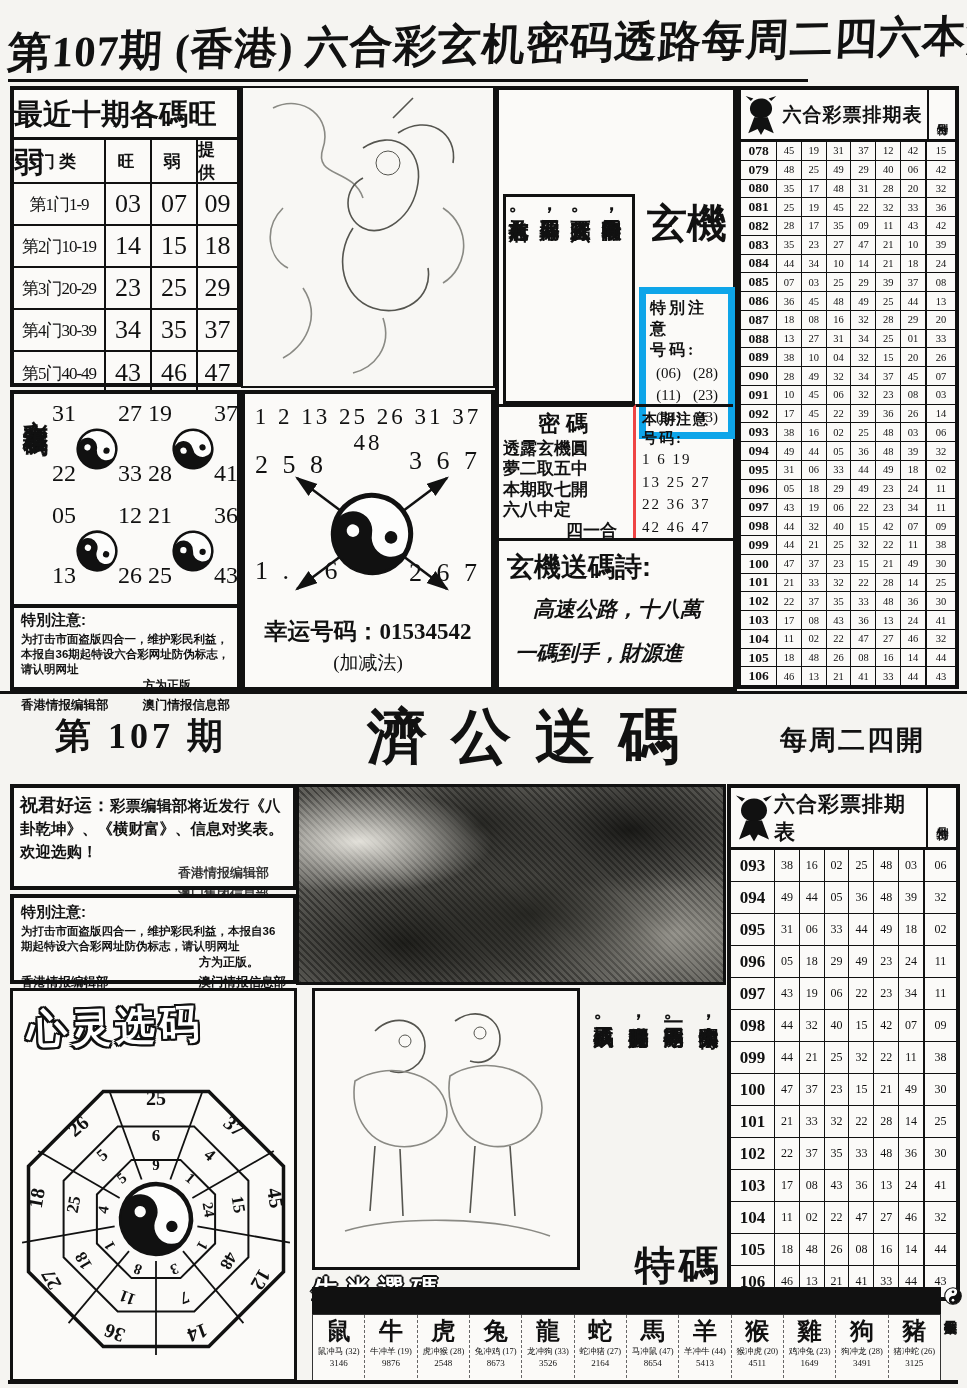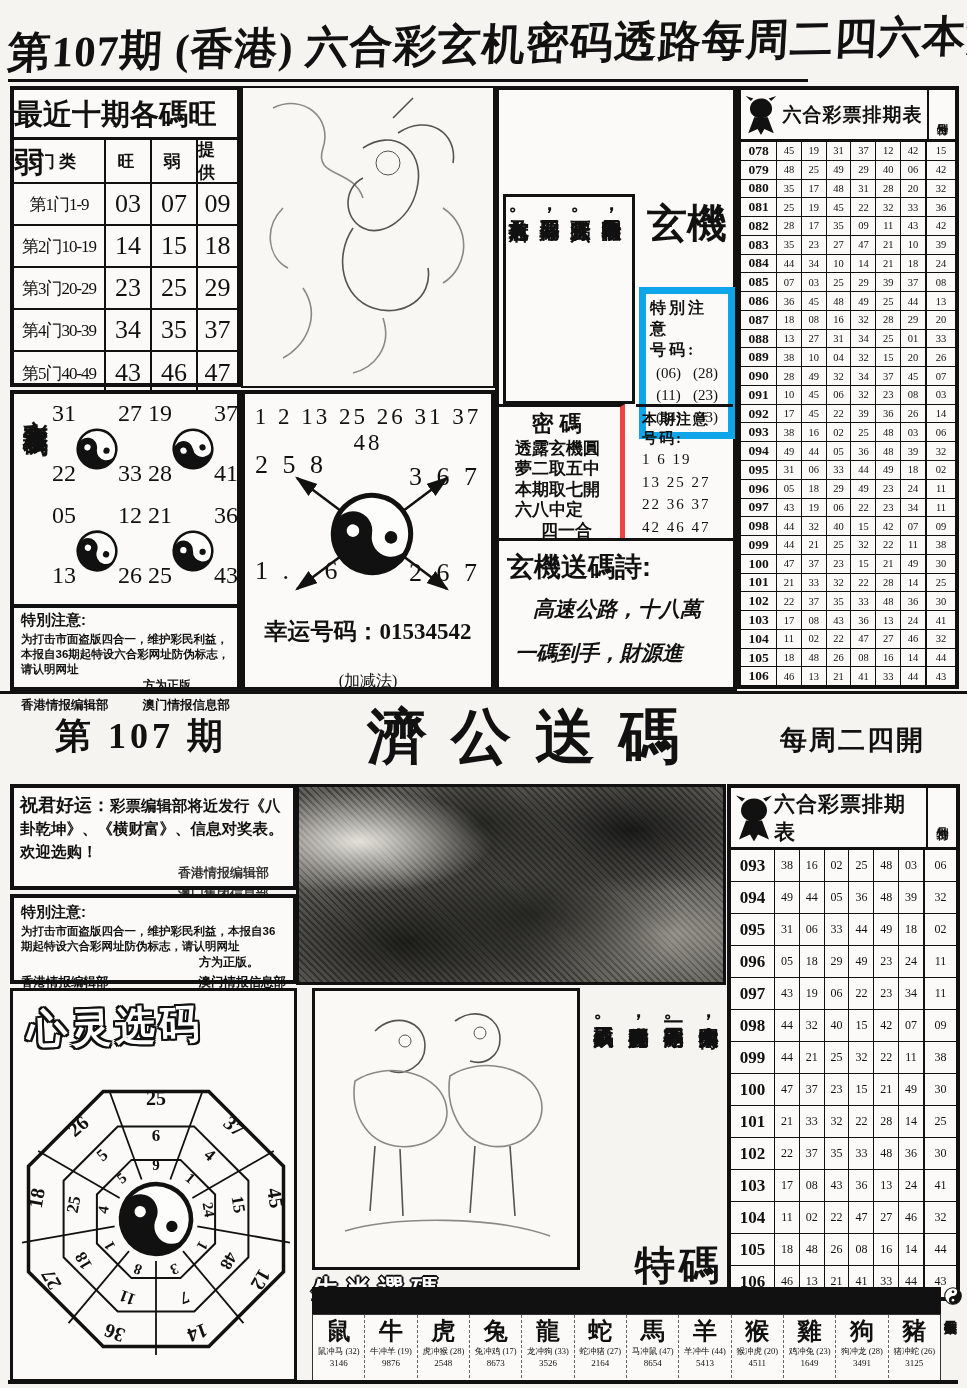--- a/index.html
+++ b/index.html
@@ -44,34 +44,34 @@
 .notice-body{font-size:11.5px;font-weight:bold;line-height:1.3;margin:0 7px;}
 .notice-note{font-size:12px;font-weight:bold;text-align:right;margin-right:34px;}
 .notice-foot{display:flex;justify-content:space-between;font-size:12.5px;font-weight:bold;margin:3px 7px 0;}
 
 
 .cp{left:241px;top:390px;width:254px;height:301px;}
 .cp-top{margin-top:10px;text-align:center;font-size:23px;letter-spacing:3px;font-weight:500;}
 .corner{position:absolute;font-size:26px;letter-spacing:4px;}
 .cp-svg{position:absolute;left:38px;top:62px;width:178px;height:158px;}
 .cp-lucky{position:absolute;top:222px;width:100%;text-align:center;font-size:23px;font-weight:bold;}
-.cp-method{position:absolute;top:256px;width:100%;text-align:center;font-size:16px;margin-top:21px;}
+.cp-method{position:absolute;top:256px;width:100%;text-align:center;font-size:19px;}
 
 
 .mx{left:495px;top:86px;width:242px;height:605px;}
 .mx-brand{position:absolute;left:6px;top:2px;width:222px;height:98px;display:flex;justify-content:space-between;
   align-items:center;font-size:76px;font-weight:900;font-family:"Liberation Sans",sans-serif;letter-spacing:-4px;}
 .poem-box{position:absolute;left:4px;top:104px;width:132px;height:210px;border:3px solid #111;
   writing-mode:vertical-rl;text-orientation:upright;padding:8px 5px;font-size:20px;font-weight:bold;line-height:1.55;}
 .xuanji{position:absolute;left:142px;top:106px;width:92px;height:52px;text-align:center;
   font-size:40px;font-weight:900;font-family:"Liberation Sans",sans-serif;}
 .spec-box{position:absolute;left:140px;top:162px;width:96px;height:152px;border:7px solid #0ea5e9;padding:4px 4px;margin-top:35px;}
 .spec-t{font-size:16px;font-weight:bold;letter-spacing:3px;}
 .spec-grid{display:grid;grid-template-columns:1fr 1fr;row-gap:5px;margin-top:4px;font-size:15px;text-align:center;}
-.mima-box{position:absolute;left:0;top:314px;width:126px;height:134px;border-top:3px solid #111;border-right:5px solid #ef4444;padding:2px 16px;}
+.mima-box{position:absolute;left:0;top:314px;width:137px;height:134px;border-top:3px solid #111;border-right:3px solid #ef4444;padding:2px 4px;}
 .mima-t{text-align:center;font-size:22px;font-weight:bold;letter-spacing:6px;}
 .mima-l{font-size:17px;font-weight:bold;line-height:1.2;}
 .mima-l.last{text-align:right;padding-right:12px;}
 .benqi-box{position:absolute;left:137px;top:314px;width:97px;height:134px;border-top:3px solid #111;padding:3px 6px;}
 .benqi-t{font-size:15px;font-weight:bold;letter-spacing:2px;}
 .benqi-r{font-size:15px;line-height:1.5;letter-spacing:2px;}
 .shi-box{position:absolute;left:0;top:448px;width:234px;height:153px;border-top:3px solid #111;}
 .shi-t{font-size:27px;font-weight:900;margin:8px 0 0 8px;font-family:"Liberation Sans",sans-serif;}
 .shi-l{font-size:21px;font-weight:bold;font-style:italic;}
 
@@ -279,21 +279,21 @@
       <div class="notice-foot">
         <span>香港情报编辑部</span>
         <span>澳门情报信息部</span>
       </div>
     </div>
   </div>
 
   <div class="abs bx cp">
     <div class="cp-top">1 2 13 25 26 31 37 48</div>
     <span class="corner" style="left:10px;top:56px;">2 5 8</span>
-    <span class="corner" style="right:10px;top:52px;margin-top:16px;">3 6 7</span>
+    <span class="corner" style="right:10px;top:52px;">3 6 7</span>
     <span class="corner" style="left:10px;top:162px;">1 . . 6</span>
     <span class="corner" style="right:10px;top:164px;">2 6 7</span>
     <svg class="cp-svg" viewBox="0 0 178 158">
       <line x1="58" y1="55" x2="14" y2="22" stroke="#111" stroke-width="2.5" marker-end="url(#ah)"></line>
       <line x1="120" y1="55" x2="164" y2="22" stroke="#111" stroke-width="2.5" marker-end="url(#ah)"></line>
       <line x1="58" y1="100" x2="14" y2="133" stroke="#111" stroke-width="2.5" marker-end="url(#ah)"></line>
       <line x1="120" y1="100" x2="164" y2="133" stroke="#111" stroke-width="2.5" marker-end="url(#ah)"></line>
       <use href="#yy" x="47" y="36" width="84" height="84" transform="rotate(100 89 78)"></use>
     </svg>
     <div class="cp-lucky">

